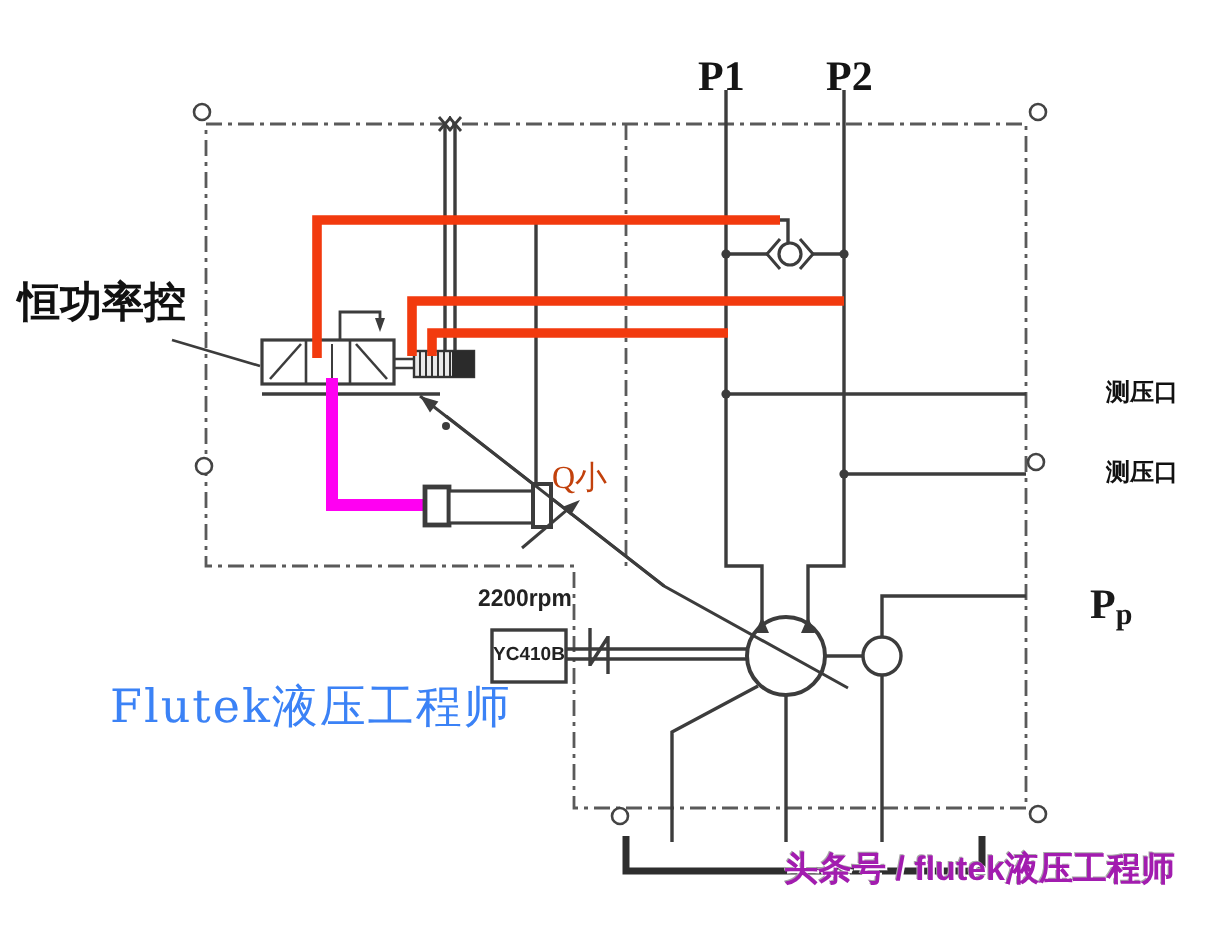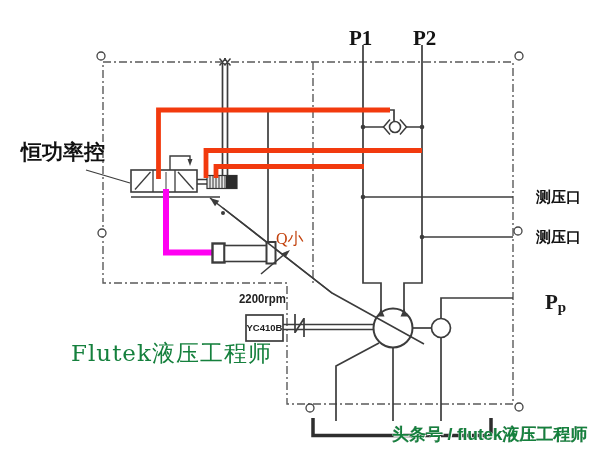--- a/index.html
+++ b/index.html
@@ -3,30 +3,30 @@
 <meta charset="utf-8">
 <style>
   html,body{margin:0;padding:0;background:#ffffff;}
   #stage{
     position:relative;width:611px;height:464px;background:#ffffff;overflow:hidden;
     font-family:"Liberation Sans",sans-serif;color:#1a1a1a;
   }
   #schematic{position:absolute;left:0;top:0;}
   .lbl{position:absolute;white-space:nowrap;}
   .pnum{font-family:"Liberation Serif",serif;font-size:21px;font-weight:bold;color:#141414;}
-  .cjk-bold{font-size:15px;font-weight:bold;color:#111;font-family:"Liberation Sans",sans-serif;}
-  #valve-label{left:14px;top:140px;width:98px;text-align:center;font-size:21px;font-weight:bold;line-height:23px;color:#111;}
+  .cjk-bold{font-size:12px;font-weight:bold;color:#111;font-family:"Liberation Sans",sans-serif;margin-left:17px;}
+  #valve-label{left:2px;top:140px;width:98px;text-align:center;font-size:21px;font-weight:bold;line-height:23px;color:#111;}
   #pp-label .main{font-family:"Liberation Serif",serif;font-size:21px;font-weight:bold;}
   #pp-label .sub{font-family:"Liberation Serif",serif;font-size:15px;font-weight:bold;position:relative;top:3px;}
   #q-label{left:276px;top:229px;font-size:16px;color:#c2410c;font-family:"Liberation Serif",serif;}
   #rpm-label{left:239px;top:292px;font-size:12px;font-weight:bold;color:#222;transform:scaleX(.95);transform-origin:left;}
   #engine-model{left:246px;top:315px;width:37px;height:24px;display:flex;align-items:center;justify-content:center;
     font-size:9.5px;font-weight:bold;color:#222;letter-spacing:0;}
-  #wm-yellow{left:55px;top:338px;font-size:23px;color:#15803d;font-family:"DejaVu Serif",serif;letter-spacing:1px;margin-left:16px;}
-  #wm-bottom{left:392px;top:423px;font-size:17px;font-weight:bold;color:#15803d;
+  #wm-yellow{left:55px;top:338px;font-size:23px;color:#3b82f6;font-family:"DejaVu Serif",serif;letter-spacing:1px;}
+  #wm-bottom{left:392px;top:423px;font-size:17px;font-weight:bold;color:#a21caf;
     text-shadow:1px 1px 0 #ffffff,-0.5px -0.5px 0 #a8a8a8;}
 </style>
 </head>
 <body>
 
 <div id="stage">
 
   <svg id="schematic" width="611" height="464" viewBox="0 0 611 464">
 
     <g stroke="#5a5a5a" stroke-width="1.4" fill="none" stroke-dasharray="8 3 2 3">

